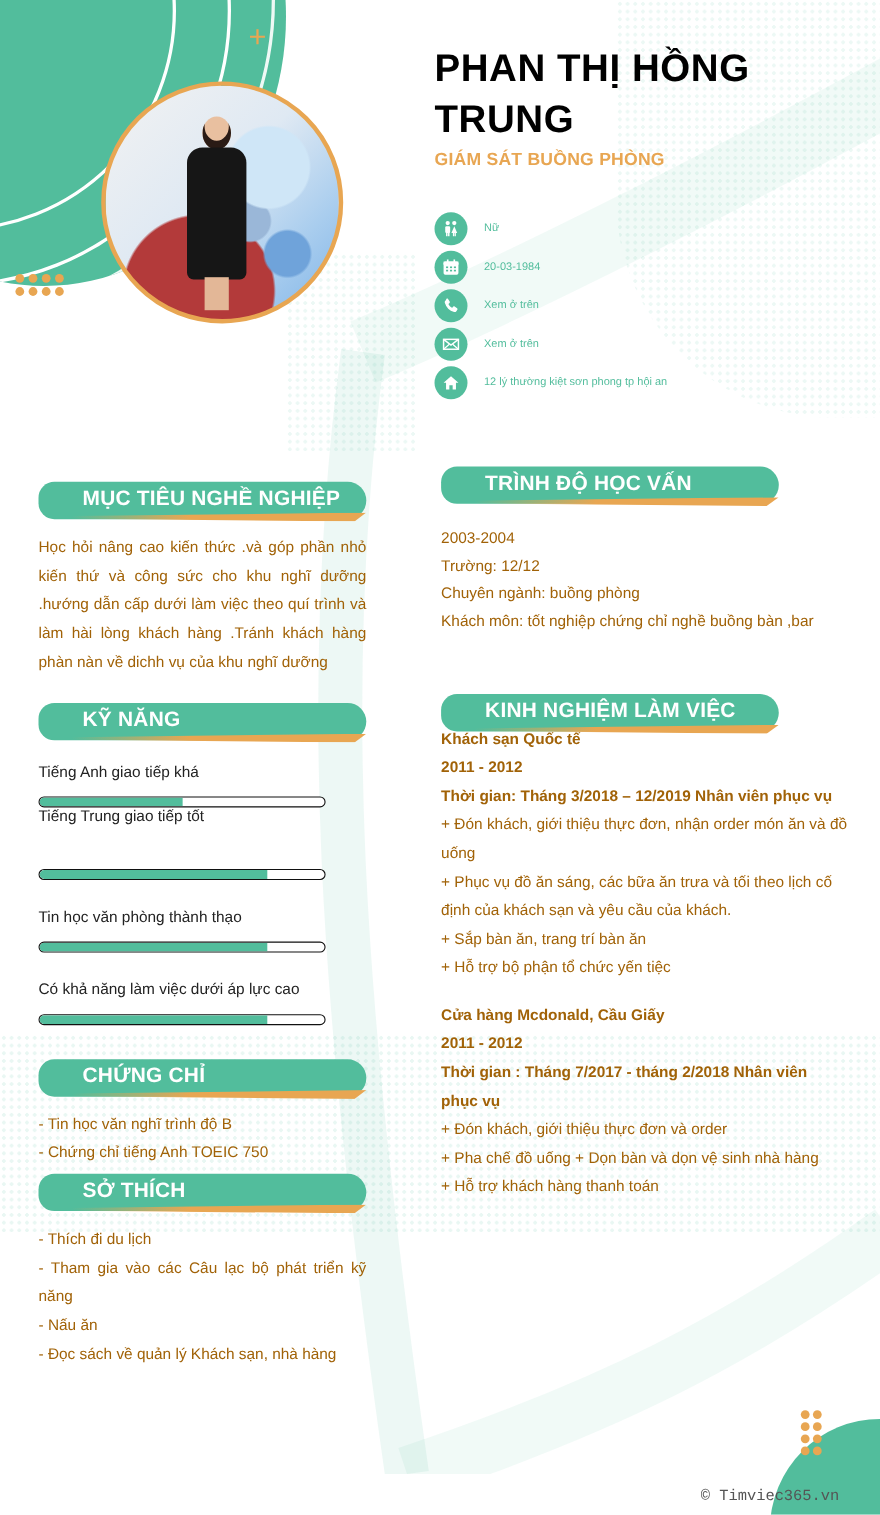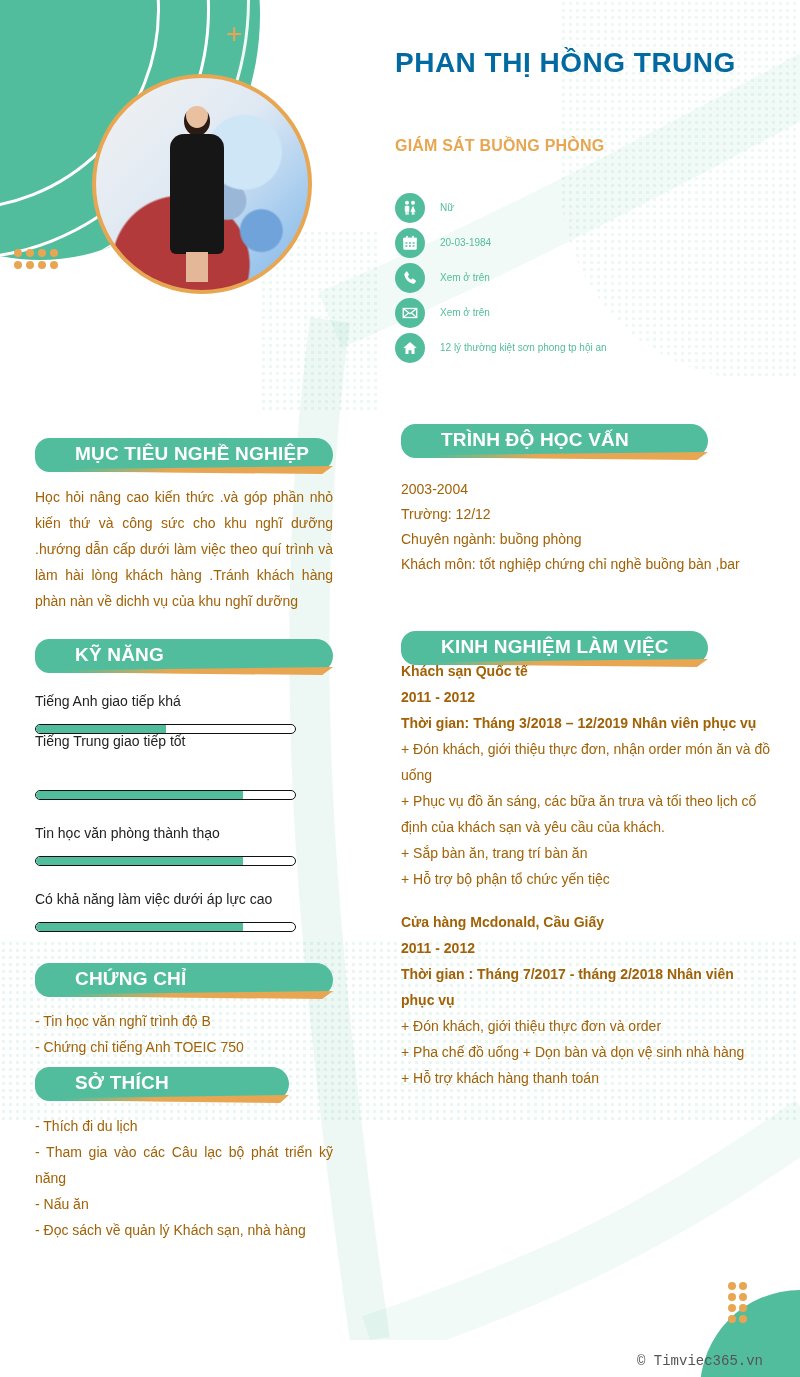--- a/index.html
+++ b/index.html
@@ -27,21 +27,21 @@
       radial-gradient(circle at 62% 58%, #9ab7d8 0 10%, transparent 11%),
       radial-gradient(circle at 78% 72%, #6fa3da 0 9%, transparent 10%),
       radial-gradient(circle at 40% 88%, #b33a3a 0 30%, transparent 31%),
       linear-gradient(135deg, #f2f2f2 0%, #dfe9f3 45%, #a9cdee 75%, #7fb4e8 100%); }
   .avatar .figure { position: absolute; left: 74px; top: 28px; width: 56px; height: 180px; }
   .avatar .head { position: absolute; left: 14px; top: 0; width: 26px; height: 30px; border-radius: 50%; background: #e9c0a0; box-shadow: 0 -6px 0 2px #2a1b15 inset; }
   .avatar .dress { position: absolute; left: 0; top: 28px; width: 54px; height: 120px; background: #161616; border-radius: 14px 14px 6px 6px; }
   .avatar .legs { position: absolute; left: 16px; top: 146px; width: 22px; height: 30px; background: #e3b797; }
 
   
-  .name { position: absolute; left: 395px; top: 40px; width: 380px; font-size: 28px; font-weight: 700; line-height: 46px; color: #0369a1; letter-spacing: 0.5px; }
+  .name { position: absolute; left: 395px; top: 40px; width: 380px; font-size: 35px; font-weight: 700; line-height: 46px; color: #000000; letter-spacing: 0.5px; }
   .job-title { position: absolute; left: 395px; top: 137px; font-size: 16px; font-weight: 700; color: #e8a652; letter-spacing: 0.2px; }
 
   .contact-list { position: absolute; left: 395px; top: 190px; list-style: none; }
   .contact-item { display: flex; align-items: center; height: 35px; }
   .contact-icon { width: 30px; height: 30px; border-radius: 50%; background: #52bd9c; display: flex; align-items: center; justify-content: center; margin-right: 15px; flex-shrink: 0; }
   .contact-icon svg { width: 18px; height: 18px; }
   .contact-text { font-size: 10px; color: #52bd9c; }
 
   
   .sec-head { position: absolute; height: 38px; }
@@ -213,21 +213,21 @@
   <div class="sec-head" style="left:35px;top:963px;width:298px;">
     <div class="pill"></div>
       <div class="stroke"></div>
     <div class="label">CHỨNG CHỈ</div>
   </div>
   <div class="text" style="left:35px;top:1008px;width:298px;">
     <span class="line">- Tin học văn nghĩ trình độ B</span>
     <span class="line">- Chứng chỉ tiếng Anh TOEIC 750</span>
   </div>
 
-  <div class="sec-head" style="left:35px;top:1067px;width:254px;">
+  <div class="sec-head" style="left:35px;top:1067px;width:298px;">
     <div class="pill"></div>
       <div class="stroke"></div>
     <div class="label">SỞ THÍCH</div>
   </div>
   <div class="text justify" style="left:35px;top:1113px;width:298px;">
     <span class="line">- Thích đi du lịch</span>
     <span class="line">- Tham gia vào các Câu lạc bộ phát triển kỹ năng</span>
     <span class="line">- Nấu ăn</span>
     <span class="line">- Đọc sách về quản lý Khách sạn, nhà hàng</span>
   </div>

